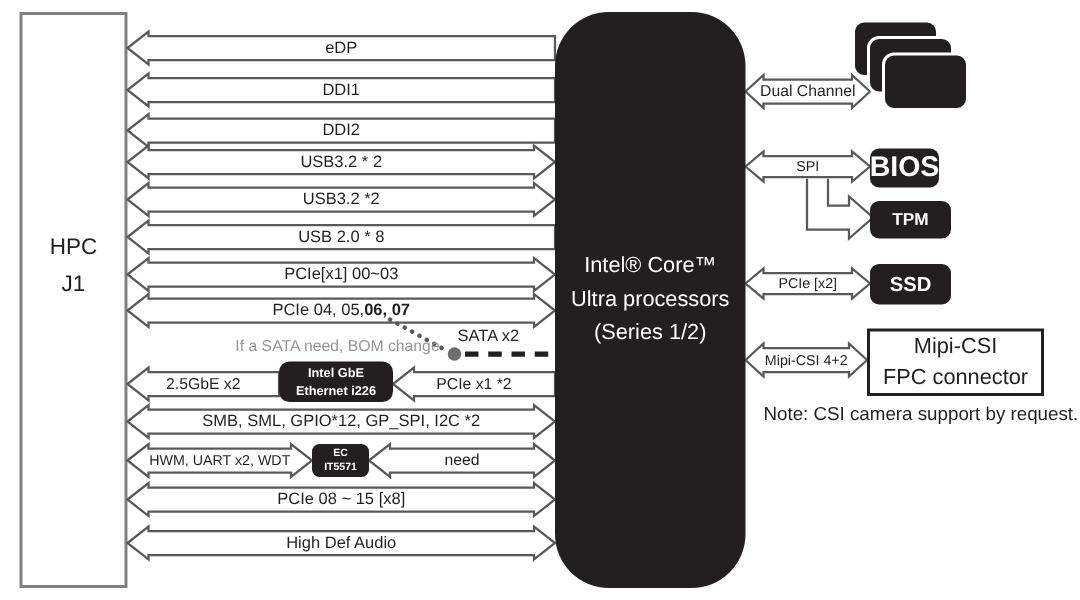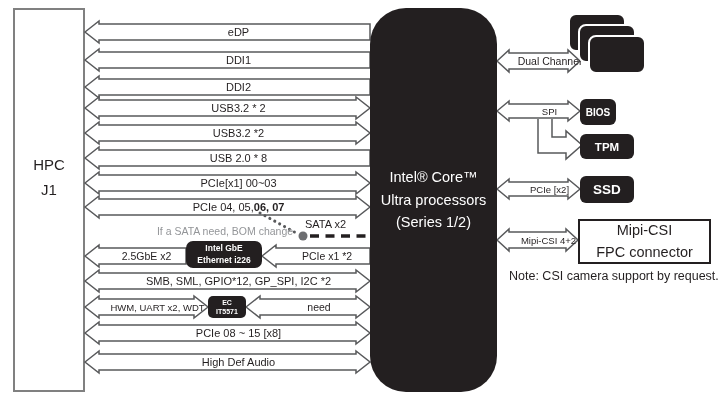--- a/index.html
+++ b/index.html
@@ -17,33 +17,33 @@
   .chip{position:absolute;background:#231f20;color:#fff;display:flex;flex-direction:column;
         align-items:center;justify-content:center;text-align:center;z-index:6;}
   .eth{left:186px;top:241px;width:76px;height:27px;border-radius:7px;font-size:8.5px;
        font-weight:bold;line-height:1.3;}
   .ec{left:208px;top:296px;width:38px;height:22px;border-radius:5px;font-size:7px;
       font-weight:bold;line-height:1.3;}
   .memstack{position:absolute;left:568px;top:13px;width:90px;height:72px;z-index:6;}
   .membox{position:absolute;width:58px;height:39px;background:#231f20;border:2px solid #fff;
           box-sizing:border-box;border-radius:8px;display:flex;align-items:center;justify-content:center;
           color:#fff;font-weight:bold;font-size:9.5px;letter-spacing:.4px;}
-  .bios{left:580px;top:99px;width:36px;height:26px;border-radius:6px;font-size:10px;font-weight:bold;}
+  .bios{left:580px;top:99px;width:46px;height:26px;border-radius:6px;font-size:19px;font-weight:bold;}
   .tpm{left:580px;top:134px;width:54px;height:25px;border-radius:6px;font-size:11.5px;font-weight:bold;}
   .ssd{left:580px;top:176px;width:54px;height:27px;border-radius:6px;font-size:13.5px;font-weight:bold;}
-  .fpc{position:absolute;left:578px;top:219px;width:133px;height:45px;background:#fff;
+  .fpc{position:absolute;left:578px;top:219px;width:118px;height:45px;background:#fff;
        border:2px solid #231f20;box-sizing:border-box;display:flex;flex-direction:column;
-       align-items:center;justify-content:center;font-size:14.5px;line-height:1.45;z-index:6;}
+       align-items:center;font-size:14.5px;line-height:1.45;z-index:6;}
 
   
   .band{position:absolute;z-index:3;}
   .band svg{position:absolute;left:0;top:0;width:100%;height:100%;overflow:visible;}
   .band polygon{fill:#fff;stroke:#58595b;stroke-width:1.5;stroke-linejoin:miter;}
   .bl{position:relative;display:flex;align-items:center;justify-content:center;
-      width:100%;height:100%;font-size:11px;white-space:nowrap;z-index:2;margin-left:11px;}
+      width:100%;height:100%;font-size:11px;white-space:nowrap;z-index:2;}
   .bl b{font-weight:bold;}
   .fs95 .bl{font-size:9.5px;} .fs105 .bl{font-size:10.5px;}
 
   .branch{position:absolute;left:536px;top:119px;z-index:2;}
   .branch path{fill:#fff;stroke:#58595b;stroke-width:1.5;stroke-linejoin:miter;}
 
   .sata-svg{position:absolute;left:248px;top:204px;z-index:4;}
   .sata-label{position:absolute;left:305px;top:218px;width:62px;text-align:left;
               font-size:11px;z-index:4;}
   .sata-note{position:absolute;left:145px;top:225px;width:160px;text-align:center;

